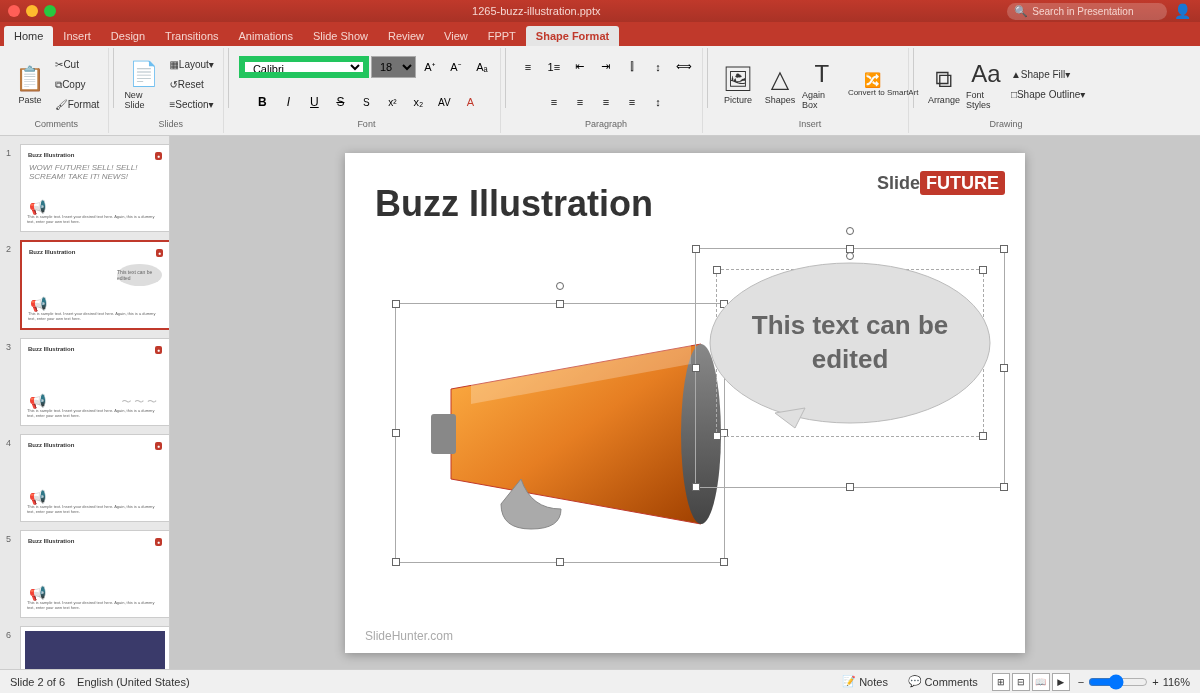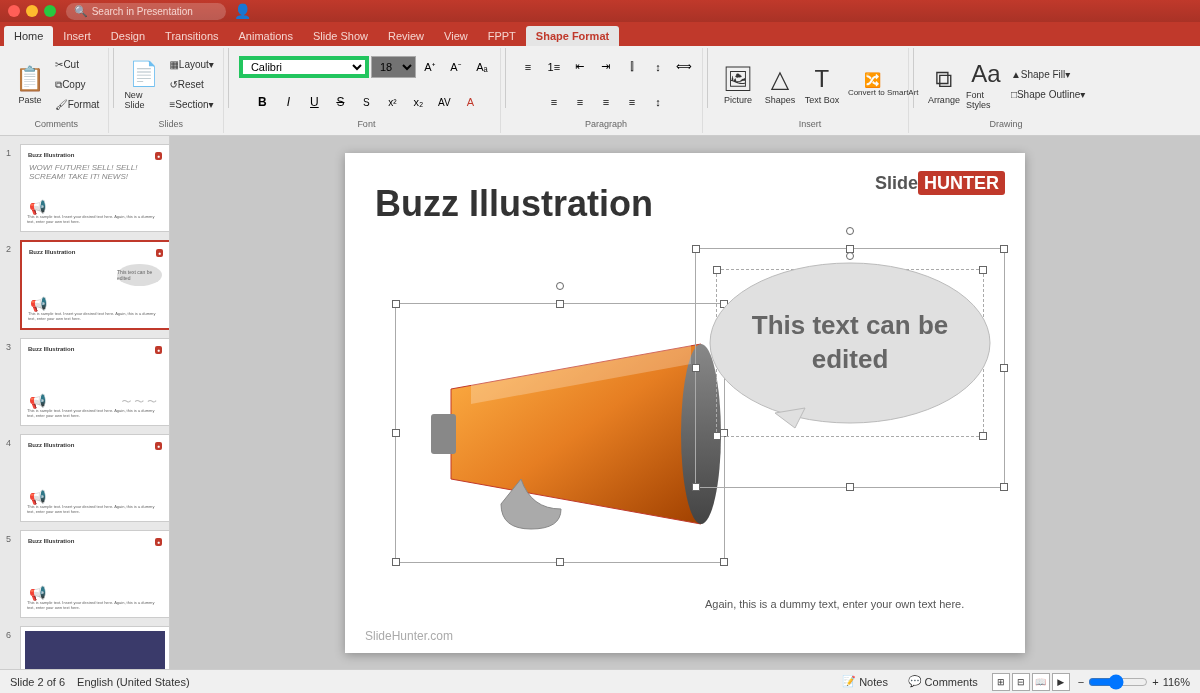--- a/index.html
+++ b/index.html
@@ -88,21 +88,21 @@
       margin-top: auto;
       padding-bottom: 2px;
     }
     .ribbon-row { display: flex; align-items: center; gap: 2px; flex: 1; }
 
     
     .font-select {
       width: 130px;
       height: 22px;
       font-size: 11px;
-      border: 4px solid #22c55e;
+      border: 6px solid #22c55e;
       background: white;
       padding: 0 4px;
     }
     .font-size-select {
       width: 45px;
       height: 22px;
       font-size: 11px;
       border: 1px solid #aaa;
       background: #737373;
       padding: 0 4px;
@@ -319,20 +319,21 @@
   </style>
 </head>
 <body>
 
 <div id="title-bar">
   <div class="window-controls">
     <div class="wc wc-close"></div>
     <div class="wc wc-min"></div>
     <div class="wc wc-max"></div>
   </div>
+  <div class="title-text">1265-buzz-illustration.pptx</div>
   <div class="search-bar-title">
     <span>🔍</span>
     <span style="font-size:10px;">Search in Presentation</span>
   </div>
   <span style="margin-left:8px;font-size:14px;cursor:pointer;">👤</span>
 </div>
 
 <div id="ribbon-tabs">
   <div class="tab active">Home</div>
   <div class="tab">Insert</div>
@@ -463,21 +464,21 @@
       <div class="large-btn">
         <div class="large-btn-icon">🖼</div>
         <span>Picture</span>
       </div>
       <div class="large-btn">
         <div class="large-btn-icon">△</div>
         <span>Shapes</span>
       </div>
       <div class="large-btn">
         <div class="large-btn-icon">T</div>
-        <span>Text Box</span>
+        <span>Again Box</span>
       </div>
       <div class="sm-btn" style="flex-direction:column;height:auto;padding:2px 4px;">
         <div style="font-size:14px;">🔀</div>
         <div style="font-size:8px;text-align:center;max-width:50px;">Convert to SmartArt</div>
       </div>
     </div>
     <div class="ribbon-group-label">Insert</div>
   </div>
 
   <div class="separator"></div>
@@ -586,21 +587,21 @@
     </div>
 
   </div>
 
   <div id="canvas-area">
     <div id="slide-canvas">
 
       <div class="slide-main-title">Buzz Illustration</div>
 
       <div class="slide-logo">
-        Slide<span>HUNTER</span>
+        Slide<span>FUTURE</span>
       </div>
 
       <div style="position:absolute;left:50px;top:120px;width:330px;height:300px;">
 
         <div style="position:absolute;left:0;top:30px;width:330px;height:260px;border:1px solid #aaa;">
 
           <div style="width:8px;height:8px;background:white;border:1px solid #666;position:absolute;top:-4px;left:-4px;"></div>
           <div style="width:8px;height:8px;background:white;border:1px solid #666;position:absolute;top:-4px;right:-4px;"></div>
           <div style="width:8px;height:8px;background:white;border:1px solid #666;position:absolute;bottom:-4px;left:-4px;"></div>
           <div style="width:8px;height:8px;background:white;border:1px solid #666;position:absolute;bottom:-4px;right:-4px;"></div>
@@ -666,21 +667,20 @@
           <ellipse cx="155" cy="95" rx="140" ry="80" fill="#e0e0e0" stroke="#bbb" stroke-width="1"></ellipse>
           <polygon points="80,165 100,180 110,160" fill="#e0e0e0" stroke="#bbb" stroke-width="1"></polygon>
         </svg>
 
         <div style="position:absolute;left:20px;top:30px;right:20px;height:130px;display:flex;align-items:center;justify-content:center;">
           <div style="font-size:26px;font-weight:bold;color:#666;text-align:center;line-height:1.3;">This text can be edited</div>
         </div>
       </div>
 
       <div class="slide-footer-text">
-        <div>Again, this is a dummy text, enter your own text here.</div>
       </div>
 
       <div class="slide-watermark">SlideHunter.com</div>
 
     </div>
   </div>
 
 </div>
 
 <div id="status-bar">

